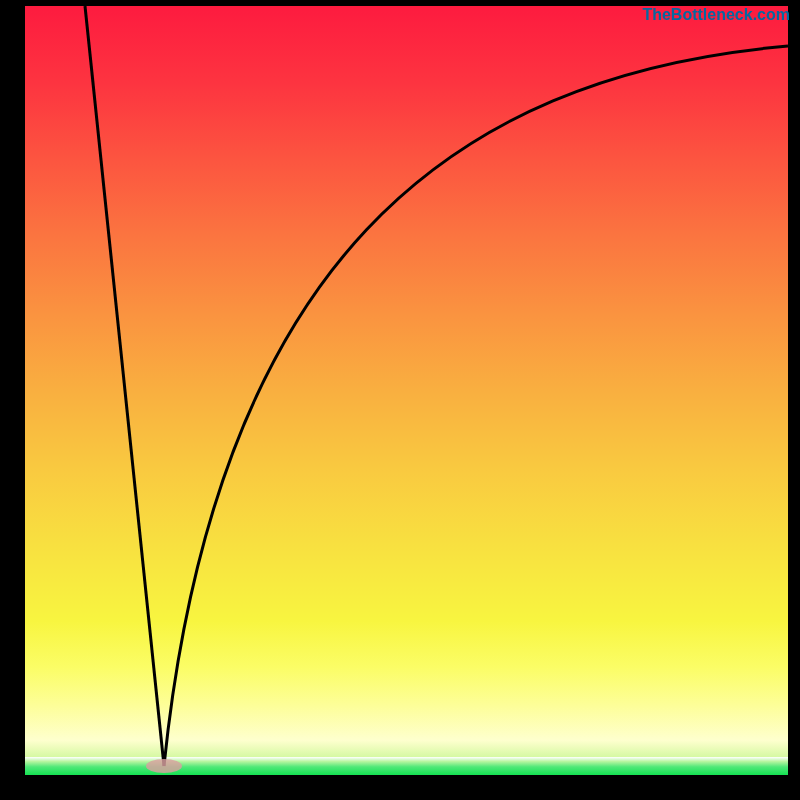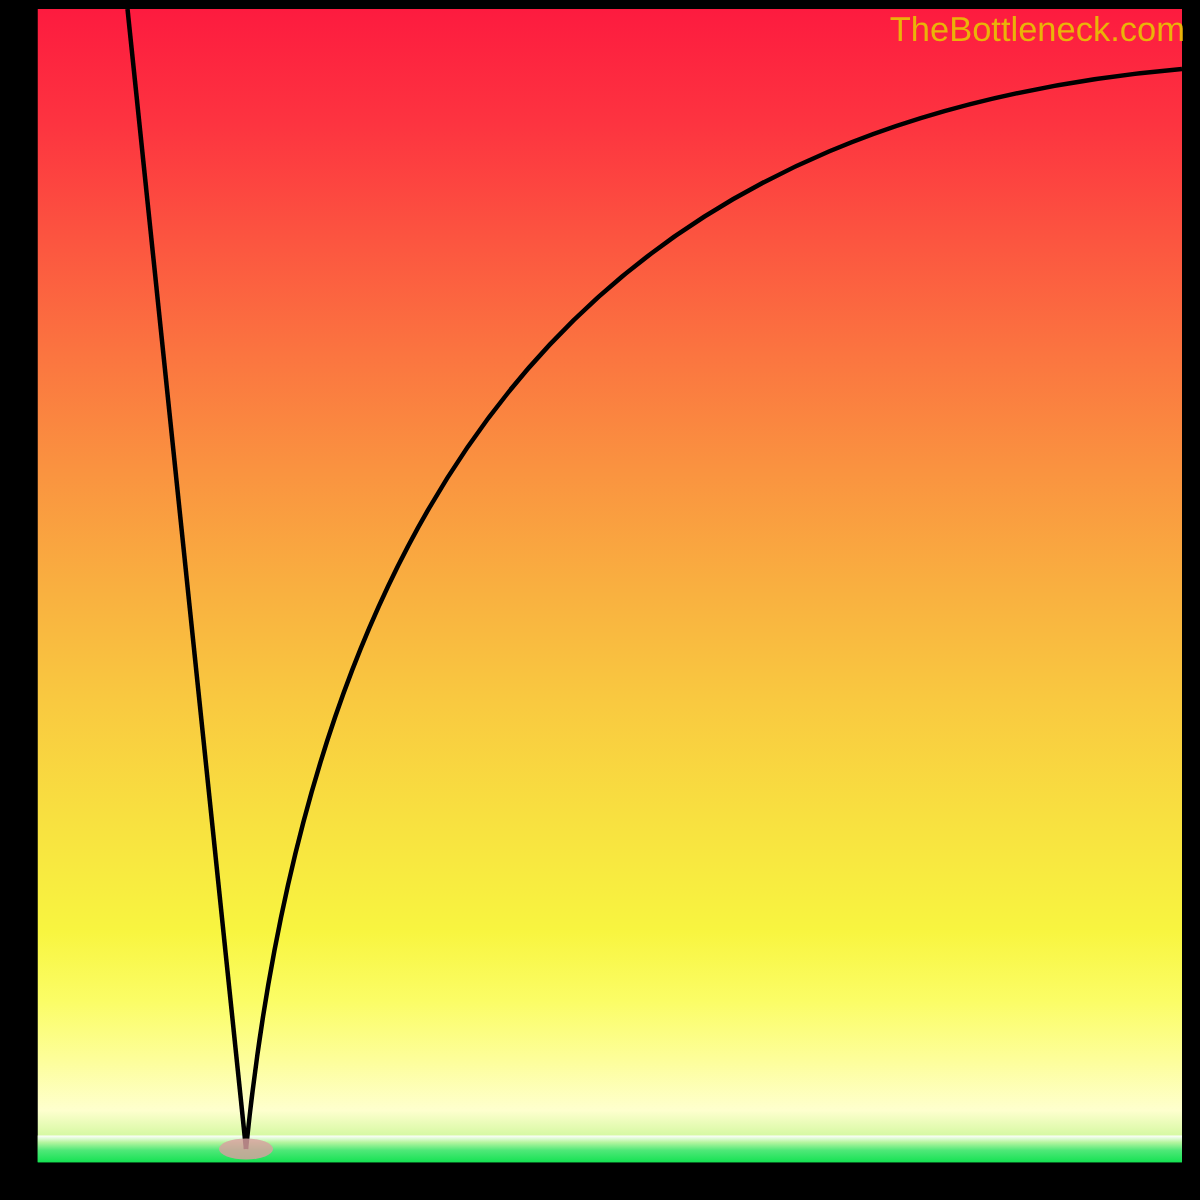--- a/index.html
+++ b/index.html
@@ -1,18 +1,18 @@
 <!DOCTYPE html>
 <html><head>
   <meta charset="utf-8">
   <style>
     * { margin: 0; padding: 0; box-sizing: border-box; }
     html, body { width: 800px; height: 800px; overflow: hidden; }
     .chart-container { width: 800px; height: 800px; position: relative; background: #000; }
-    .watermark { position: absolute; top: 6px; right: 10px; color: #eab308; font-family: Arial, sans-serif; font-size: 23px; font-weight: 400; z-index: 10; }
+    .watermark { position: absolute; top: 6px; right: 10px; color: #0369a1; font-family: Arial, sans-serif; font-size: 16px; font-weight: 700; z-index: 10; }
     .plot-area { position: absolute; }
     svg { display: block; }
   </style>
 </head>
 <body>
 
 <div class="chart-container">
   <div class="watermark">TheBottleneck.com</div>
   <div class="plot-area" style="left: 25px; top: 6px; width: 763px; height: 769px;">
     <svg width="763" height="769" viewBox="0 0 763 769">

